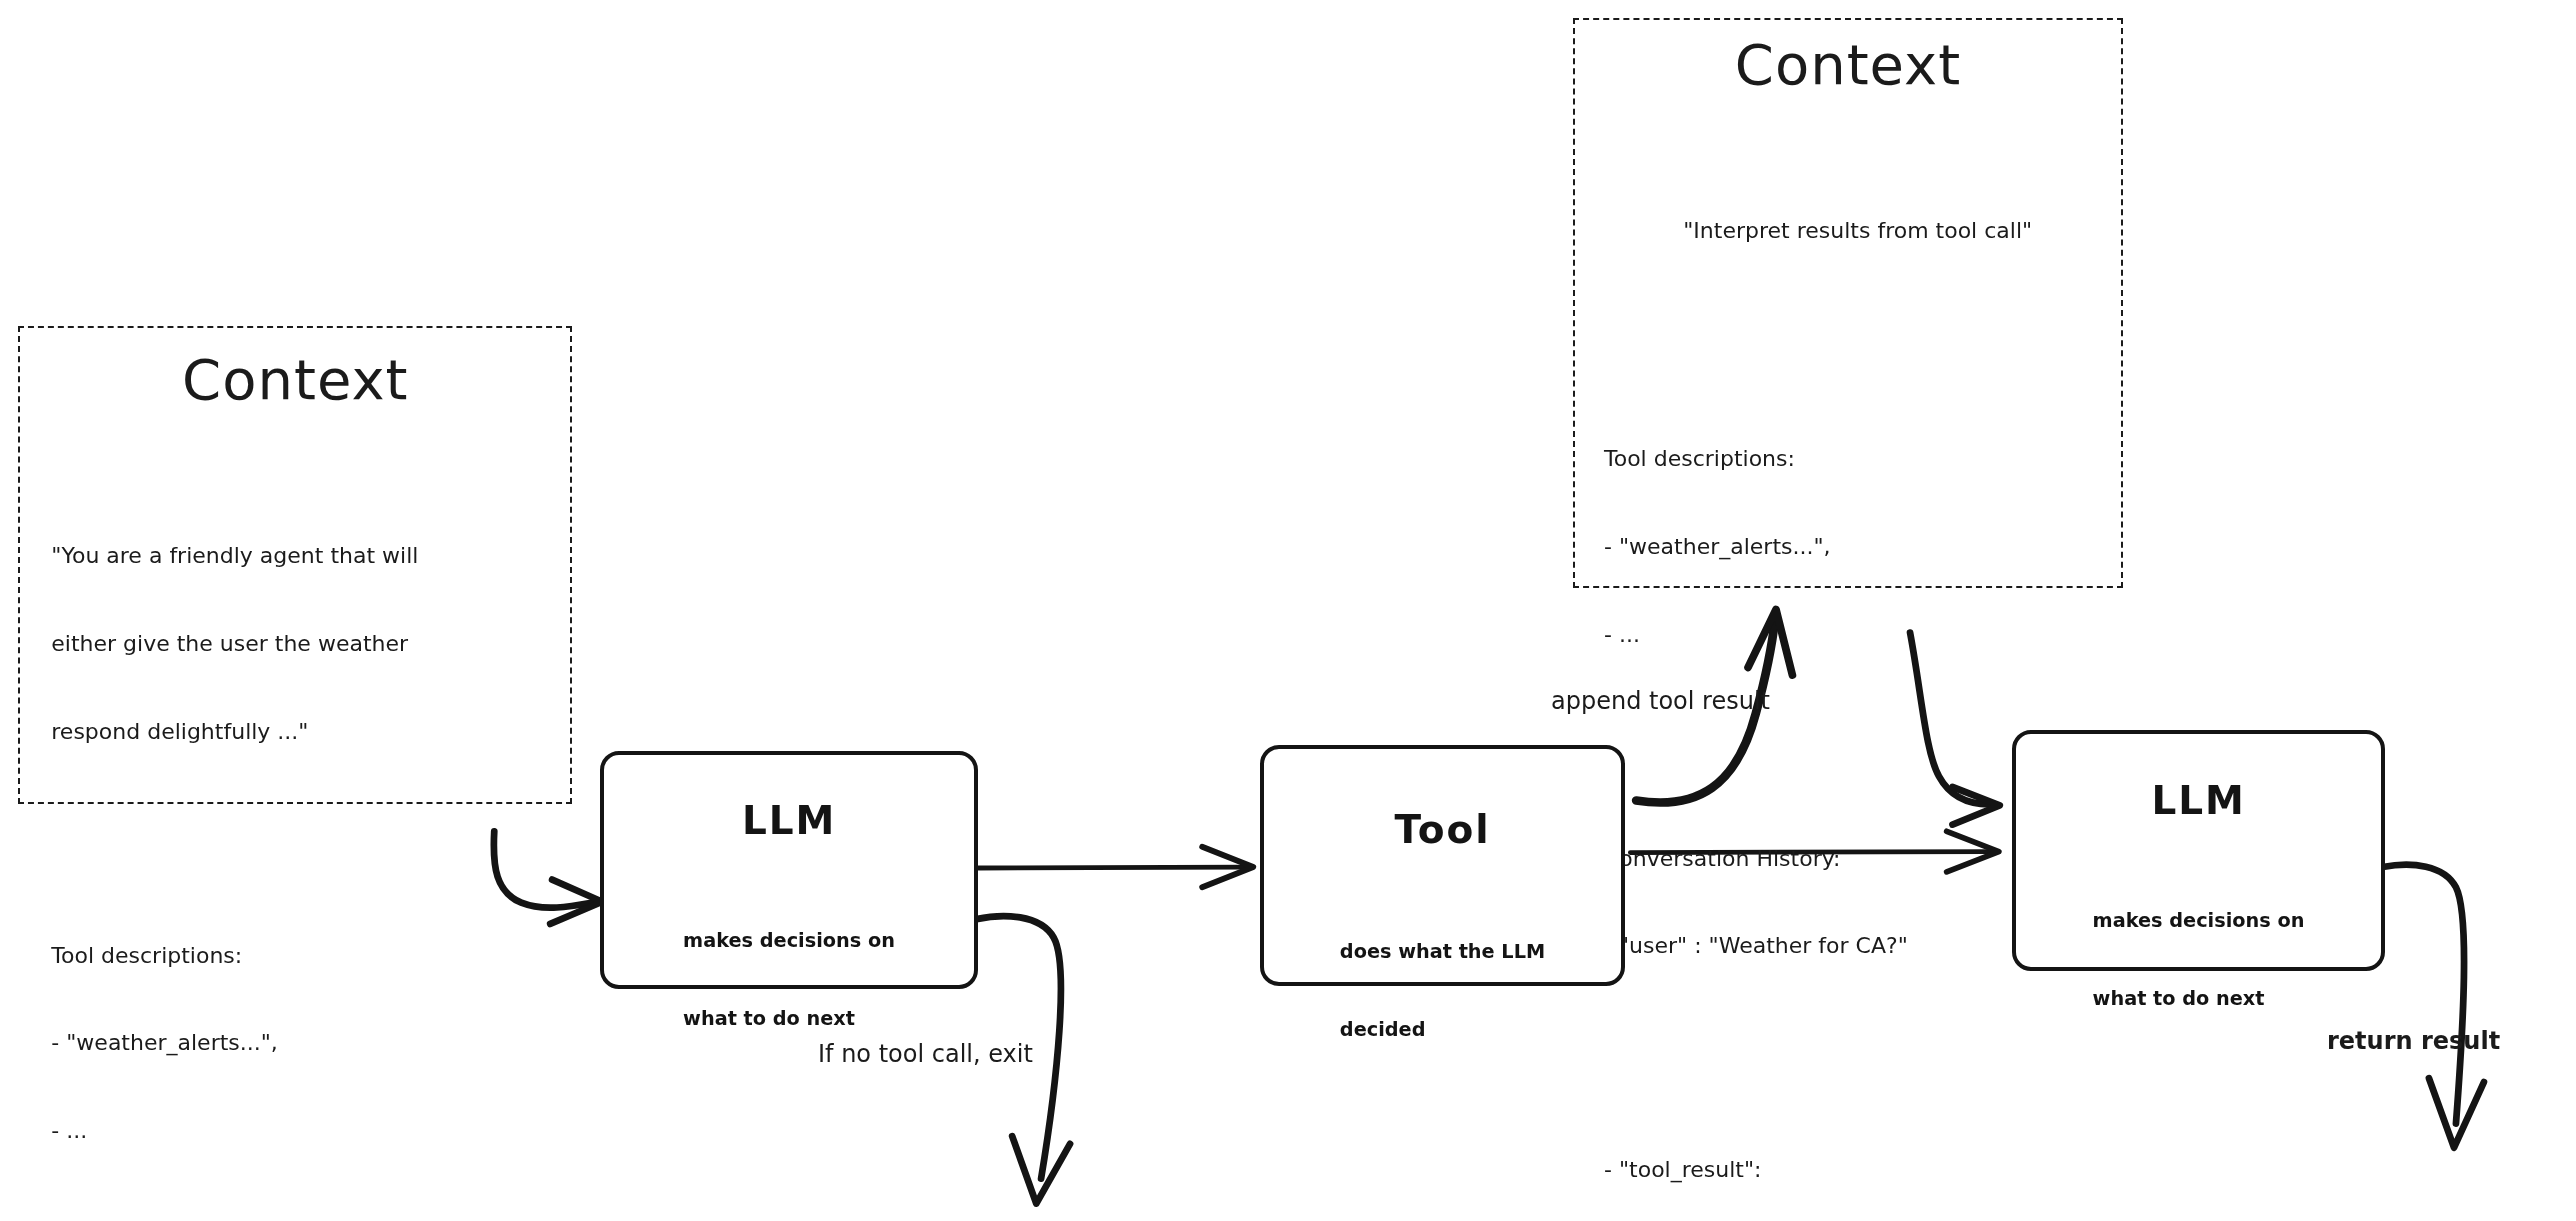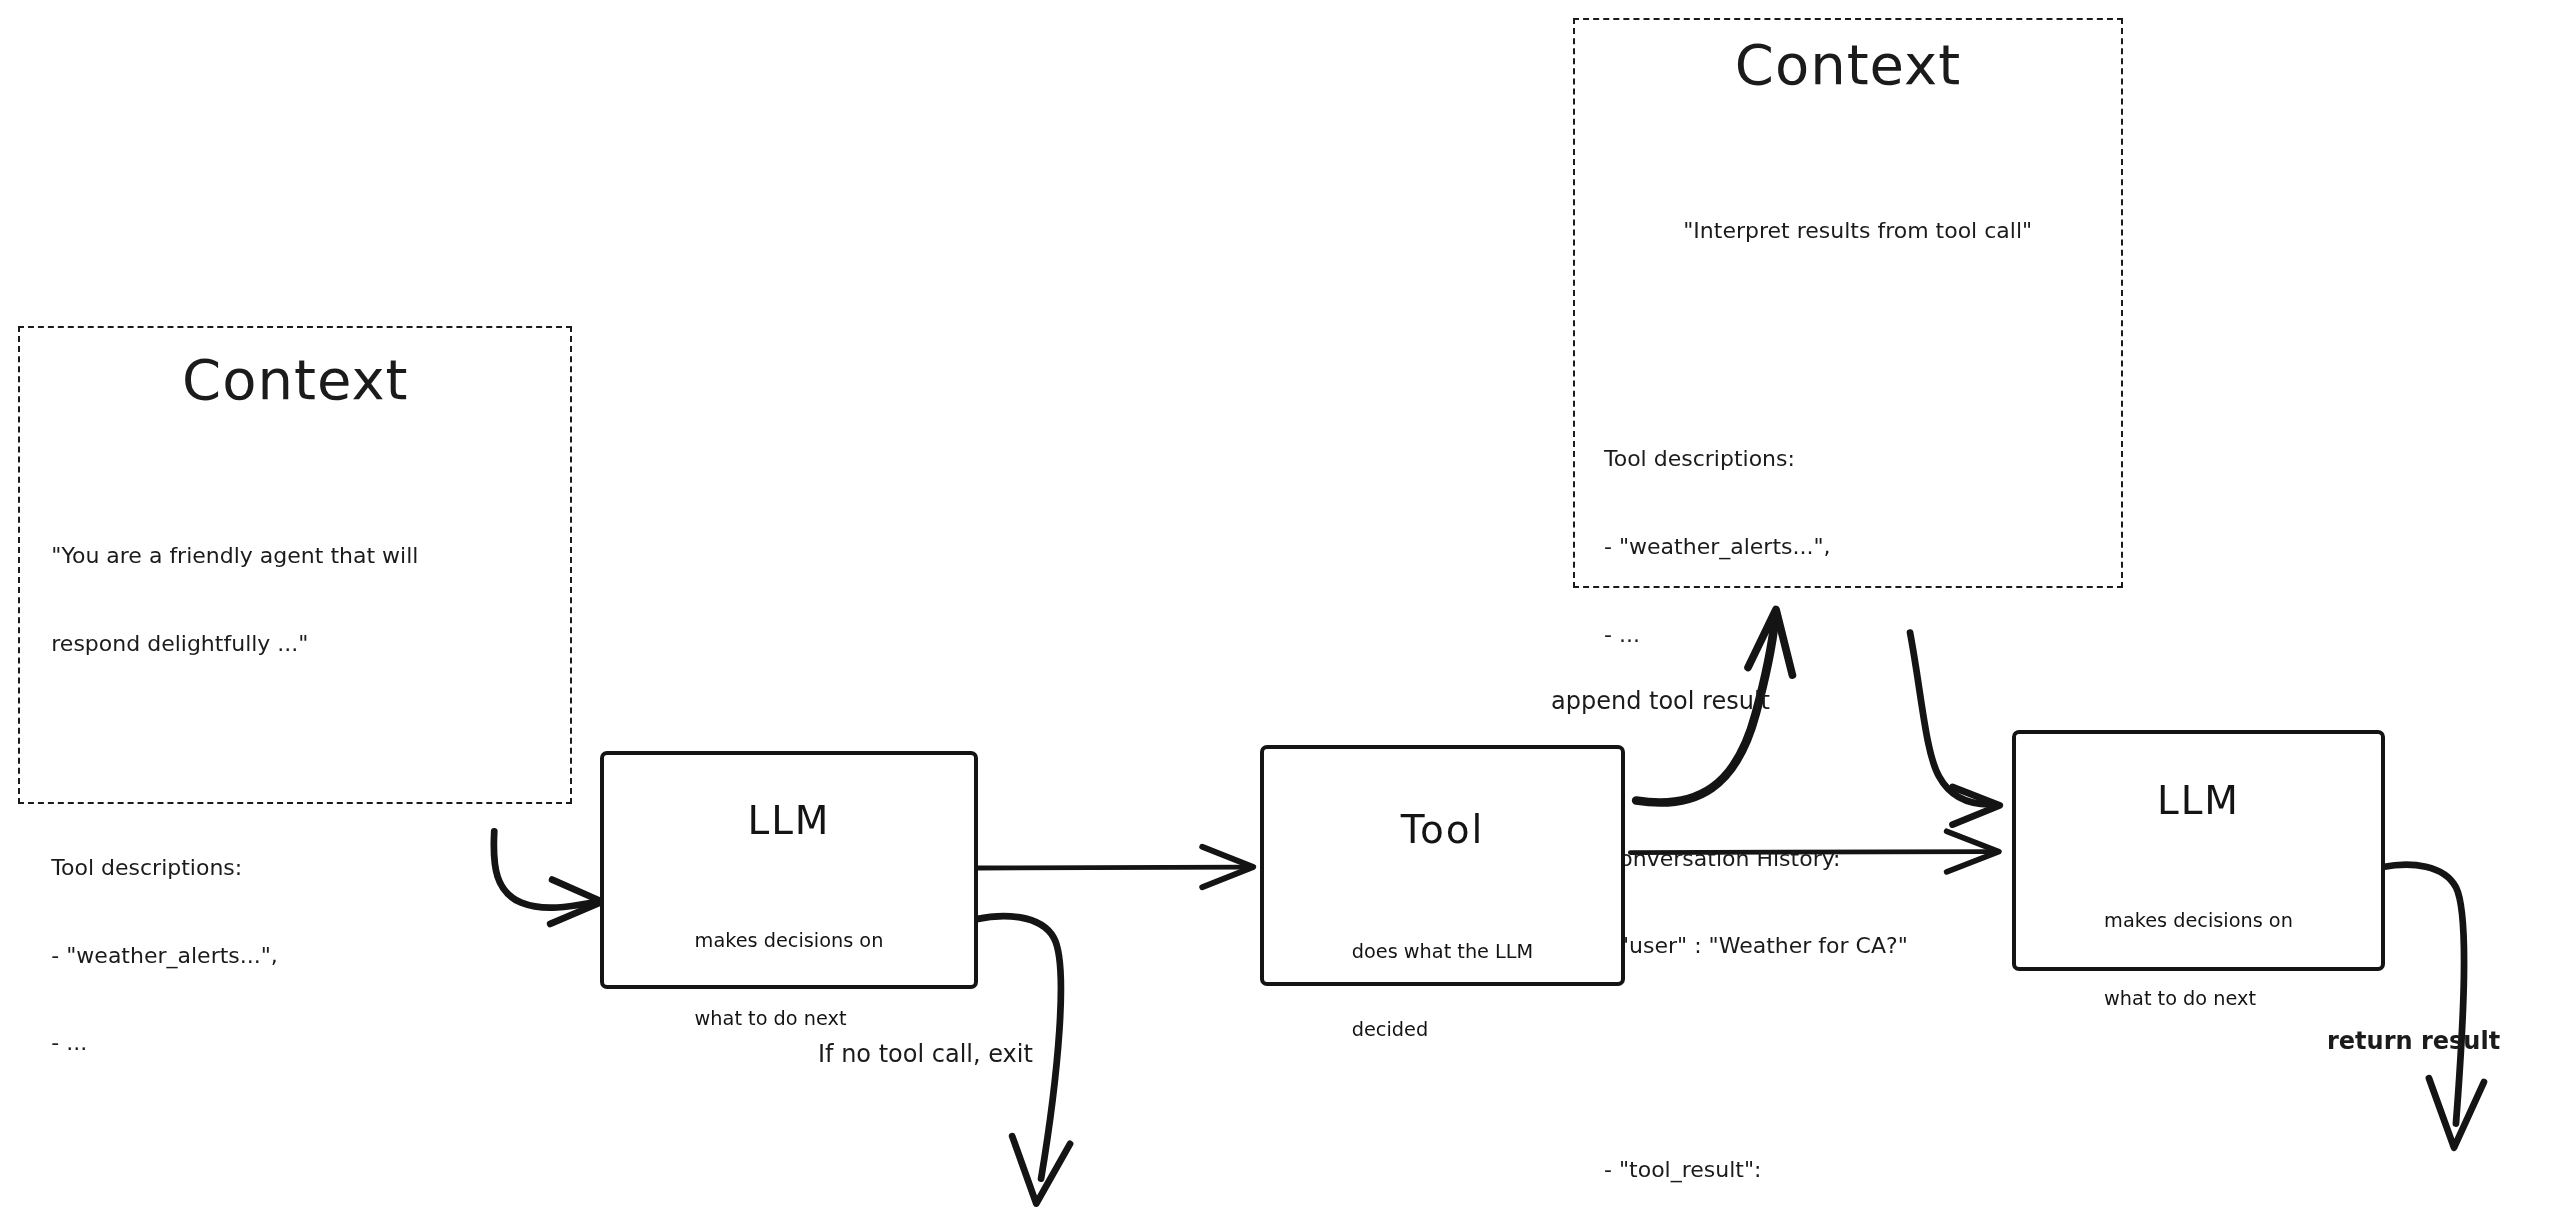--- a/index.html
+++ b/index.html
@@ -41,26 +41,27 @@
   }
   .ctx-para{margin:0 0 19.3px 0;}
   .ctx-para.last{margin-bottom:0;}
   .ctx-line{display:block;white-space:pre;}
 
   
   .node{
     position:absolute;
     box-sizing:border-box;
     border:4.3px solid #141414;
-    border-radius:7px;
+    border-radius:19px;
     background:#ffffff;
     display:flex;
     flex-direction:column;
     align-items:center;
     justify-content:flex-start;
+    font-weight:bold;
   }
   .node-title{
     font-size:39px;
     letter-spacing:1.9px;
     color:#141414;
     white-space:nowrap;
   }
   .node-sub{
     font-size:19.3px;
     line-height:1.35;
@@ -121,20 +122,21 @@
       </g>
 
     </g>
   </svg>
 
   <div class="ctx" style="left:18.3px; top:326px; width:554px; height:478px;">
     <div class="ctx-title" style="top:19.3px;">Context</div>
     <div class="ctx-body" style="left:31px; top:96px; right:15.4px;">
       <p class="ctx-para">
         <span class="ctx-line">"You are a friendly agent that will</span>
+        <span class="ctx-line">either give the user the weather</span>
         <span class="ctx-line">respond delightfully ..."</span>
       </p>
       <p class="ctx-para">
         <span class="ctx-line">Tool descriptions:</span>
         <span class="ctx-line">- "weather_alerts...",</span>
         <span class="ctx-line">- ...</span>
       </p>
       
     </div>
   </div>

